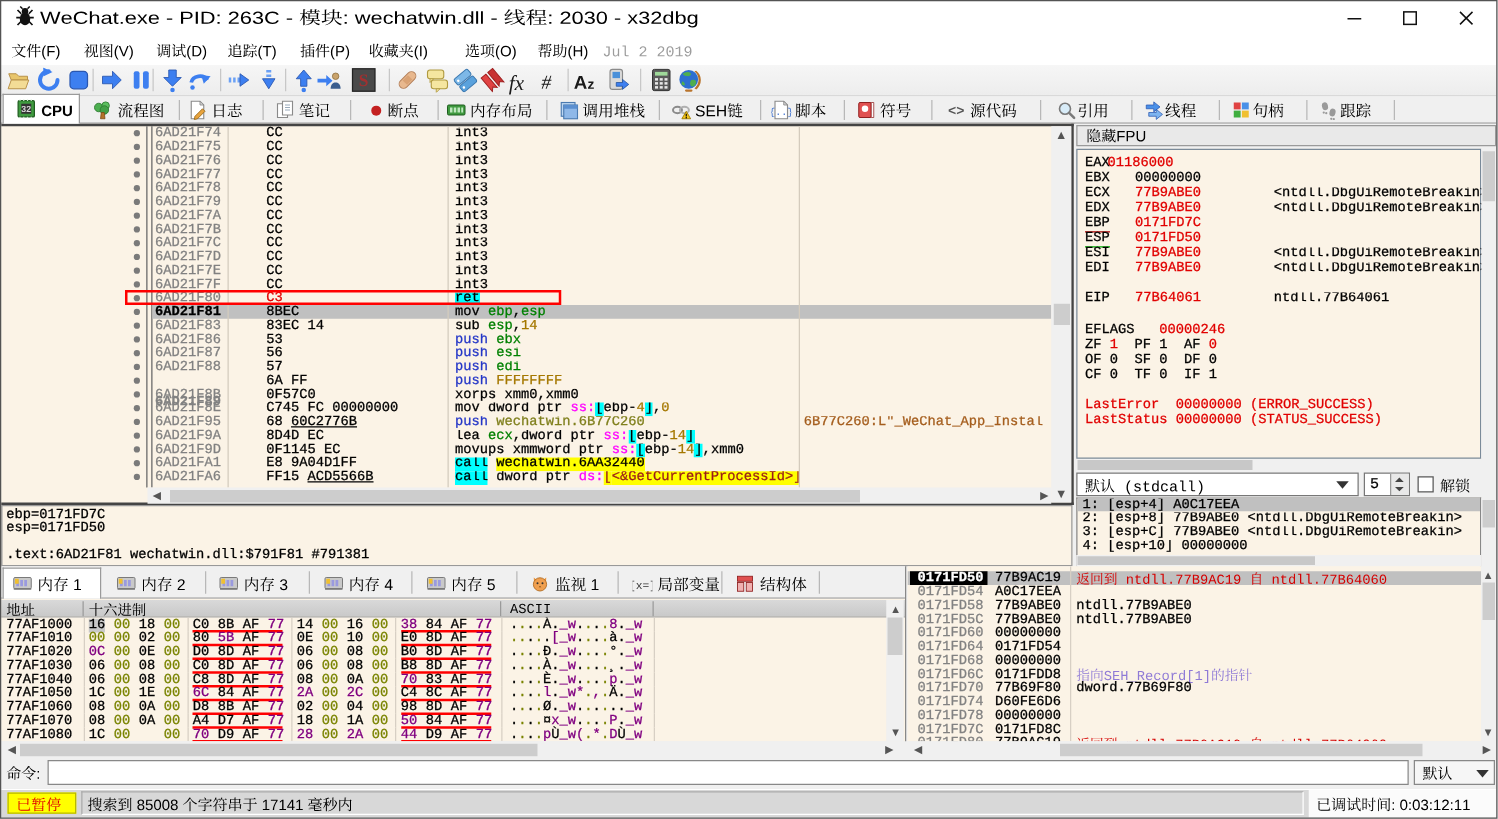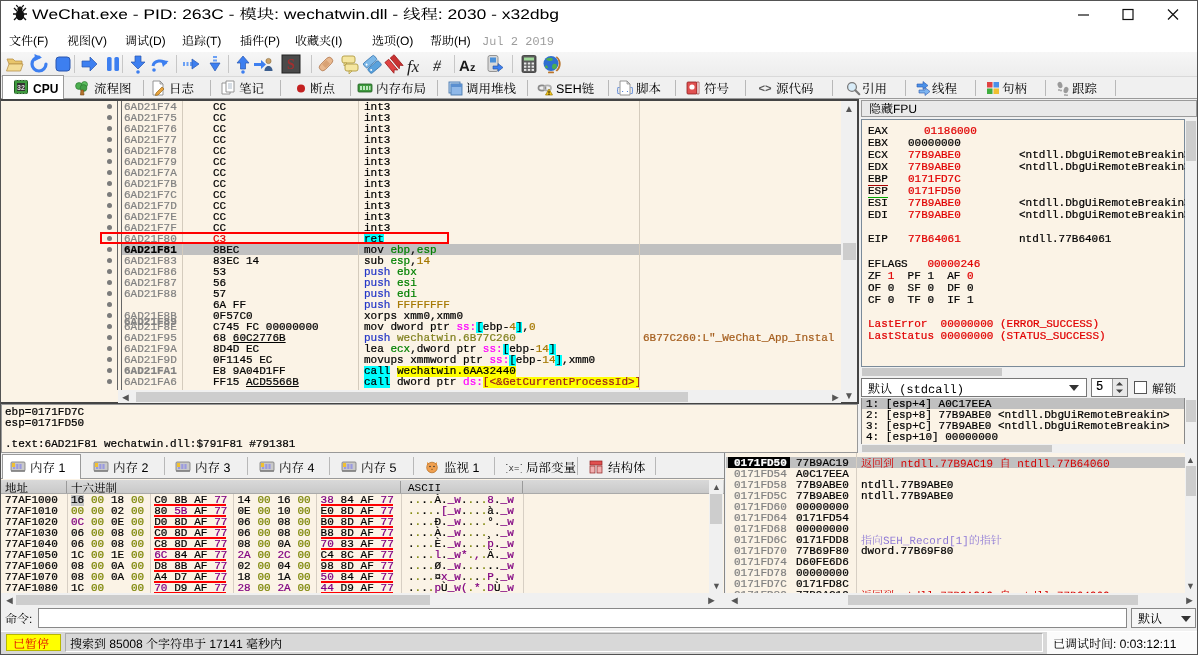--- a/index.html
+++ b/index.html
@@ -409,21 +409,21 @@
 <div class="r" style="left:643px;top:333.0px;width:197px;overflow:hidden;color:#a55e1e">6B77C260:L"_WeChat_App_Instal</div>
 <div class="abs" style="left:107px;top:346.0px;width:5px;height:5px;border-radius:50%;background:#7a7a7a"></div>
 <div class="r" style="left:124px;top:344.0px;font-weight:normal;color:#828282">6AD21F9A</div>
 <div class="r" style="left:213px;top:344.0px"><span style="color:#000;">8D4D EC</span></div>
 <div class="r" style="left:364px;top:344.0px;width:275px;overflow:hidden"><span style="color:#000;">lea </span><span style="color:#008000;">ecx</span><span style="color:#000;">,</span><span style="color:#000;">dword ptr </span><span style="color:#ff00ff;">ss:</span><span style="color:#000;background:#00ffff;">[</span><span style="color:#000;">ebp</span><span style="color:#000;">-</span><span style="color:#a57800;">14</span><span style="color:#000;background:#00ffff;">]</span></div>
 <div class="abs" style="left:107px;top:357.0px;width:5px;height:5px;border-radius:50%;background:#7a7a7a"></div>
 <div class="r" style="left:124px;top:355.0px;font-weight:normal;color:#828282">6AD21F9D</div>
 <div class="r" style="left:213px;top:355.0px"><span style="color:#000;">0F1145 EC</span></div>
 <div class="r" style="left:364px;top:355.0px;width:275px;overflow:hidden"><span style="color:#000;">movups </span><span style="color:#000;">xmmword ptr </span><span style="color:#ff00ff;">ss:</span><span style="color:#000;background:#00ffff;">[</span><span style="color:#000;">ebp</span><span style="color:#000;">-</span><span style="color:#a57800;">14</span><span style="color:#000;background:#00ffff;">]</span><span style="color:#000;">,</span><span style="color:#000;">xmm0</span></div>
 <div class="abs" style="left:107px;top:368.0px;width:5px;height:5px;border-radius:50%;background:#7a7a7a"></div>
-<div class="r" style="left:124px;top:366.0px;font-weight:bold;color:#828282">6AD21FA1</div>
+<div class="r" style="left:124px;top:366.0px;font-weight:normal;color:#828282">6AD21FA1</div>
 <div class="r" style="left:213px;top:366.0px"><span style="color:#000;">E8 9A04D1FF</span></div>
 <div class="r" style="left:364px;top:366.0px;width:275px;overflow:hidden"><span style="color:#000;background:#00ffff;">call</span><span style="color:#000;"> </span><span style="color:#000;background:#ffff00;">wechatwin.6AA32440</span></div>
 <div class="abs" style="left:107px;top:379.0px;width:5px;height:5px;border-radius:50%;background:#7a7a7a"></div>
 <div class="r" style="left:124px;top:377.0px;font-weight:normal;color:#828282">6AD21FA6</div>
 <div class="r" style="left:213px;top:377.0px"><span style="color:#000;margin-top:10px;">FF15 </span><span style="color:#000;text-decoration:underline;">ACD5566B</span></div>
 <div class="r" style="left:364px;top:377.0px;width:275px;overflow:hidden"><span style="color:#000;background:#00ffff;">call</span><span style="color:#000;"> </span><span style="color:#000;">dword ptr </span><span style="color:#ff00ff;">ds:</span><span style="color:#9b1b1b;background:#ffff00;">[</span><span style="color:#9b1b1b;background:#ffff00;">&lt;&amp;GetCurrentProcessId&gt;]</span></div>
 <div class="abs" style="left:182px;top:101px;width:1px;height:289px;background:#d4cbbd"></div>
 <div class="abs" style="left:358px;top:101px;width:1px;height:289px;background:#d4cbbd"></div>
 <div class="abs" style="left:639px;top:101px;width:1px;height:289px;background:#d4cbbd"></div>
 <div class="abs" style="left:100px;top:232.0px;width:349px;height:12px;border:2px solid #f00;z-index:3"></div>
@@ -437,21 +437,21 @@
 <div class="abs" style="left:842.5px;top:243px;width:13px;height:17px;background:#cdcdcd"></div>
 <div class="abs" style="left:860px;top:99px;width:337px;height:306px;background:#f0f0f0"></div>
 <div class="abs" style="left:861px;top:100px;width:336px;height:17px;background:#e9e9e9;border:1px solid #9a9a9a"></div>
 <svg style="position:absolute;left:869px;top:100px;" width="50" height="17" viewBox="0 -13 50 17">
     <path fill="#000" d="M4.9 -2.4 4.7 -2.4C4.6 -1.6 4.2 -0.8 3.7 -0.5C3.5 -0.3 3.4 -0 3.5 0.2C3.6 0.4 4.1 0.3 4.3 0.1C4.7 -0.3 5.1 -1.1 4.9 -2.4ZM6.7 -2.4 5.6 -2.6V-0.1C5.6 0.5 5.8 0.6 6.7 0.6H7.9C9.7 0.6 10 0.5 10 0.2C10 0 10 -0.1 9.7 -0.2L9.7 -1.3H9.6C9.4 -0.8 9.3 -0.3 9.2 -0.2C9.2 -0.1 9.1 -0.1 9 -0.1C8.9 -0 8.4 -0 7.9 -0H6.8C6.4 -0 6.3 -0.1 6.3 -0.2V-2.1C6.6 -2.2 6.7 -2.3 6.7 -2.4ZM9.7 -2.5 9.6 -2.4C10.1 -1.8 10.7 -0.8 10.7 0C11.4 0.7 12.2 -1.2 9.7 -2.5ZM7.2 -3.1 7.1 -3C7.4 -2.5 7.8 -1.7 7.8 -1.1C8.5 -0.4 9.2 -2 7.2 -3.1ZM7.5 -9.8 6.3 -10.2C5.8 -8.9 4.8 -7.2 3.9 -6.3L4 -6.1C4.8 -6.7 5.6 -7.5 6.3 -8.4H8.7C8.5 -7.9 8.1 -7.3 7.8 -6.9H5L5.1 -6.5H9.9V-5.3H5.2L5.3 -4.9H9.9V-3.7H4.7L4.8 -3.3H9.9V-2.9H10C10.3 -2.9 10.6 -3 10.6 -3.1V-6.4C10.8 -6.4 11 -6.5 11.1 -6.6L10.3 -7.3L9.9 -6.9H8.1C8.7 -7.3 9.3 -7.9 9.7 -8.3C10 -8.3 10.1 -8.3 10.2 -8.4L9.3 -9.2L8.8 -8.7H6.5C6.7 -9 6.9 -9.4 7.1 -9.7C7.4 -9.6 7.5 -9.6 7.5 -9.8ZM1.1 -9.7V0.9H1.2C1.6 0.9 1.8 0.7 1.8 0.7V-9H3.4C3.2 -8.1 2.7 -6.7 2.5 -6C3.3 -5.1 3.6 -4.3 3.6 -3.4C3.6 -3 3.5 -2.8 3.3 -2.7C3.3 -2.6 3.2 -2.6 3.1 -2.6C2.9 -2.6 2.4 -2.6 2.2 -2.6V-2.4C2.4 -2.4 2.7 -2.3 2.8 -2.2C2.9 -2.1 2.9 -1.9 2.9 -1.6C4 -1.7 4.4 -2.2 4.4 -3.3C4.4 -4.2 4 -5.1 2.8 -6C3.3 -6.7 3.9 -8.1 4.3 -8.8C4.5 -8.8 4.7 -8.8 4.8 -8.9L3.9 -9.8L3.4 -9.3H2ZM20.9 -8.3 20.8 -8.2C21.1 -8 21.4 -7.6 21.5 -7.2C22.1 -6.8 22.7 -8 20.9 -8.3ZM22.6 -7.6 22.1 -7H20.4V-7.6C20.7 -7.6 20.8 -7.7 20.8 -7.9L20 -8V-8.5H23.1C23.3 -8.5 23.4 -8.6 23.4 -8.7C23 -9 22.4 -9.5 22.4 -9.5L21.9 -8.9H20V-9.6C20.3 -9.6 20.4 -9.7 20.4 -9.9L19.2 -10V-8.9H16.8V-9.6C17.1 -9.7 17.2 -9.8 17.2 -9.9L16 -10.1V-8.9H12.5L12.6 -8.5H16V-7.4H16.2C16.4 -7.4 16.8 -7.6 16.8 -7.6V-8.5H19.2V-7.7H19.4C19.5 -7.7 19.6 -7.7 19.6 -7.7L19.7 -7H15.6L14.8 -7.4V-4.9H13.8V-6.8C14.2 -6.9 14.3 -7 14.4 -7.1L13.2 -7.2V-5C13.1 -4.9 12.9 -4.8 12.9 -4.7L13.6 -4.2L13.9 -4.6H14.8V-4.3L14.8 -3.4H12.5L12.6 -3H13.3C13.3 -1.9 13.2 -0.6 12.4 0.4L12.6 0.6C13.7 -0.4 13.9 -1.8 14 -3H14.8C14.7 -1.7 14.5 -0.3 13.8 0.8L13.9 0.9C15.4 -0.5 15.5 -2.6 15.5 -4.3V-6.6H19.7C19.8 -4.9 20 -3.3 20.5 -2C20.2 -1.6 20 -1.2 19.7 -0.8C19.4 -1.1 19 -1.5 19 -1.5L18.5 -0.9H18.2V-2.3H18.7V-2H18.8C19 -2 19.3 -2.2 19.4 -2.2V-3.8C19.6 -3.8 19.7 -3.9 19.8 -4L19 -4.6L18.6 -4.2H18.2V-5.3H19.4C19.6 -5.3 19.7 -5.4 19.7 -5.5C19.4 -5.8 19 -6.2 19 -6.2L18.6 -5.7H16.8L16 -6.1V-1C15.9 -0.9 15.8 -0.8 15.7 -0.7L16.5 -0.2L16.7 -0.6H19.4C18.9 -0 18.3 0.4 17.7 0.8L17.8 1C19 0.5 20 -0.3 20.8 -1.3C21.1 -0.7 21.6 -0.1 22.2 0.4C22.6 0.8 23.3 1.1 23.5 0.7C23.6 0.6 23.6 0.4 23.3 0L23.4 -1.6L23.3 -1.6C23.1 -1.2 23 -0.6 22.8 -0.4C22.8 -0.2 22.7 -0.2 22.5 -0.3C22 -0.7 21.6 -1.3 21.3 -2C21.8 -2.9 22.3 -4 22.6 -5.2C22.8 -5.2 23 -5.3 23 -5.5L21.9 -5.8C21.7 -4.7 21.4 -3.7 21 -2.8C20.6 -4 20.5 -5.3 20.4 -6.6H23.2C23.4 -6.6 23.5 -6.7 23.5 -6.8C23.2 -7.2 22.6 -7.6 22.6 -7.6ZM16.7 -5V-5.3H17.6V-4.2H16.7ZM16.7 -0.9V-2.3H17.6V-0.9ZM16.7 -2.6V-3.9H18.7V-2.6ZM26.1 -7.3V-4.3H30.7V-3.3H26.1V0H25V-8.3H30.8V-7.3ZM38.7 -5.8Q38.7 -4.6 37.9 -3.9Q37.2 -3.2 35.9 -3.2H33.4V0H32.3V-8.3H35.8Q37.2 -8.3 37.9 -7.6Q38.7 -7 38.7 -5.8ZM37.6 -5.8Q37.6 -7.4 35.7 -7.4H33.4V-4.1H35.7Q37.6 -4.1 37.6 -5.8ZM43.6 0.1Q42.6 0.1 41.8 -0.3Q41.1 -0.6 40.7 -1.3Q40.3 -2 40.3 -3V-8.3H41.4V-3.1Q41.4 -2 42 -1.4Q42.5 -0.8 43.6 -0.8Q44.7 -0.8 45.3 -1.4Q46 -2 46 -3.2V-8.3H47.1V-3.1Q47.1 -2.1 46.6 -1.4Q46.2 -0.7 45.4 -0.3Q44.7 0.1 43.6 0.1Z"></path>
   </svg>
 <div class="abs" style="left:861px;top:119px;width:324px;height:248px;background:#fbf3e6;border:1px solid #7a8a99"></div>
 <div class="abs" style="left:1185px;top:119px;width:12px;height:248px;background:#f0f0f0"></div>
 <div class="abs" style="left:1186px;top:121px;width:10px;height:40px;background:#cdcdcd"></div>
 <div class="r" style="left:868px;top:125.5px"><span style="">EAX</span></div>
-<div class="r" style="left:924px;top:125.5px;color:#e10000">01186000</div>
+<div class="r" style="left:886px;top:125.5px;color:#e10000">01186000</div>
 <div class="r" style="left:868px;top:137.6px"><span style="">EBX</span></div>
 <div class="r" style="left:908px;top:137.6px;color:#000">00000000</div>
 <div class="r" style="left:868px;top:149.7px"><span style="">ECX</span></div>
 <div class="r" style="left:908px;top:149.7px;color:#e10000">77B9ABE0</div>
 <div class="r" style="left:1019px;top:149.7px;color:#000;width:166px;overflow:hidden">&lt;ntdll.DbgUiRemoteBreakin&gt;</div>
 <div class="r" style="left:868px;top:161.8px"><span style="">EDX</span></div>
 <div class="r" style="left:908px;top:161.8px;color:#e10000">77B9ABE0</div>
 <div class="r" style="left:1019px;top:161.8px;color:#000;width:166px;overflow:hidden">&lt;ntdll.DbgUiRemoteBreakin&gt;</div>
 <div class="r" style="left:868px;top:173.9px"><span style="border-bottom:1.5px solid #a00;">EBP</span></div>
 <div class="r" style="left:908px;top:173.9px;color:#e10000">0171FD7C</div>

